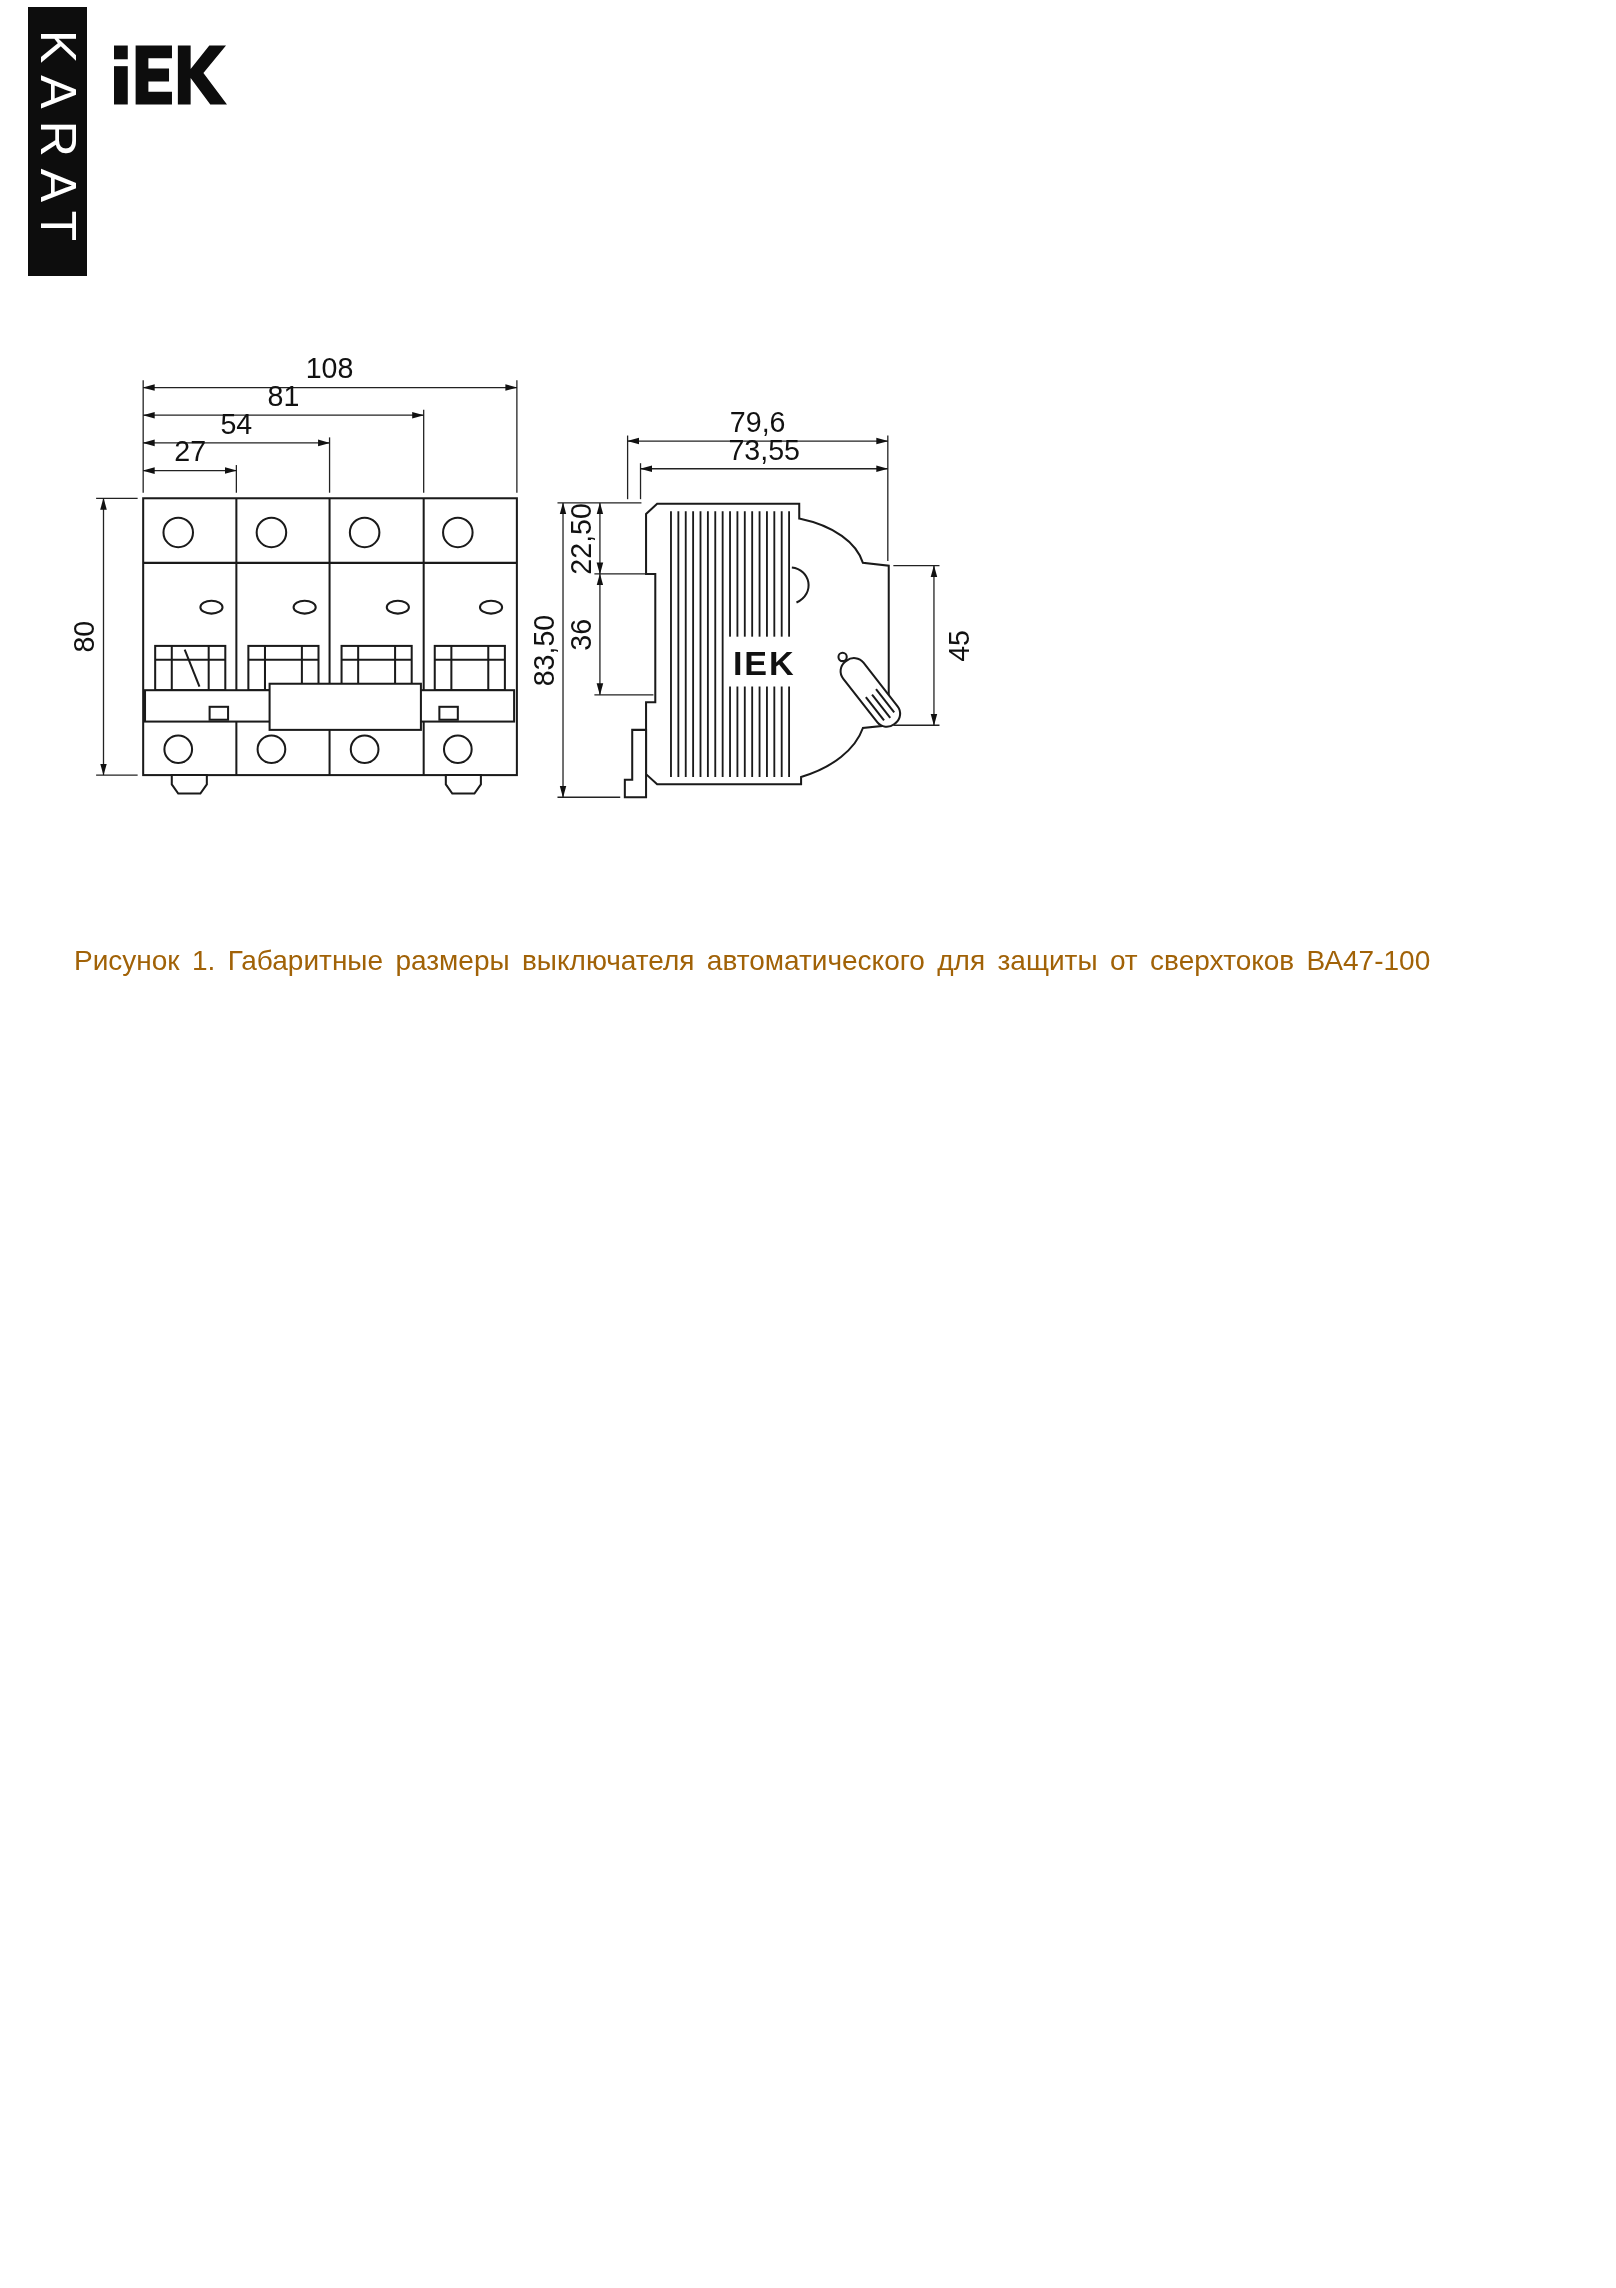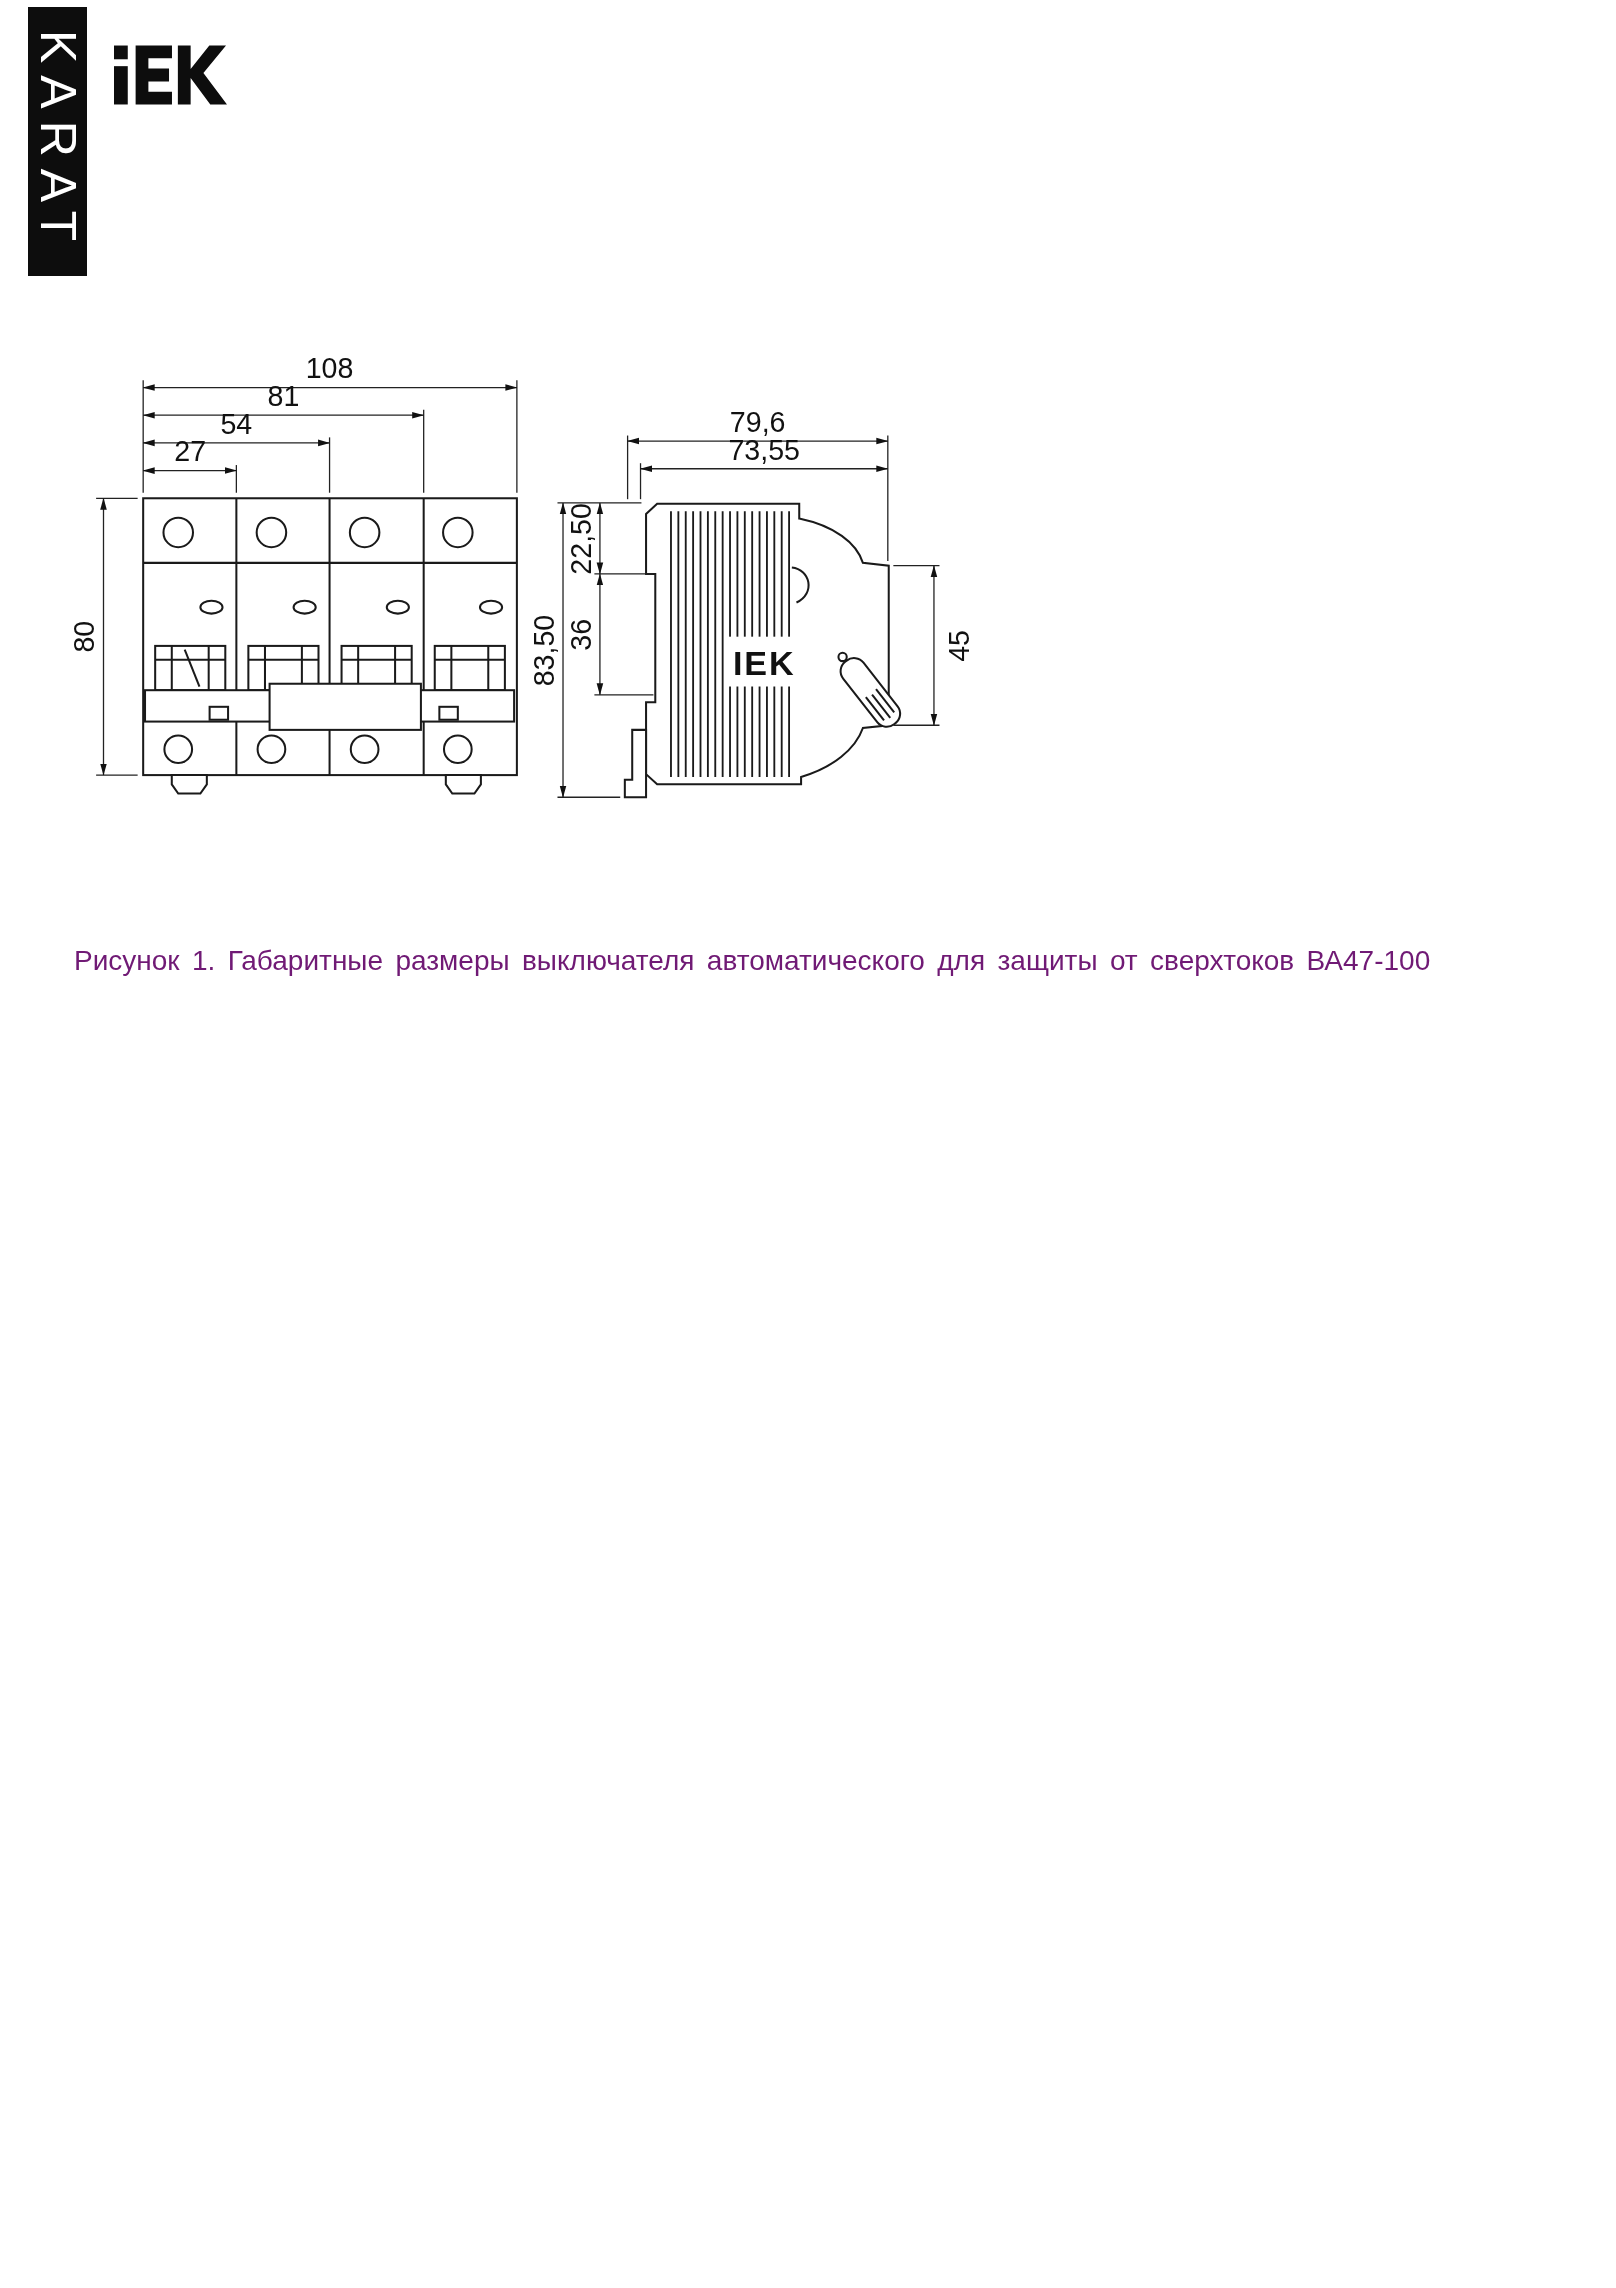--- a/index.html
+++ b/index.html
@@ -31,21 +31,21 @@
     position: absolute;
     left: 114px; top: 41px;
     width: 113px; height: 68px;
   }
   .drawing-svg { position: absolute; left: 0; top: 0; }
   .caption {
     position: absolute;
     left: 74px; top: 945px;
     width: 1440px;
     font-size: 28px;
-    color: #701a75;
+    color: #a16207;
     word-spacing: 4.6px;
     white-space: nowrap;
   }
   
   .s  { stroke: #1a1a1a; stroke-width: 2.2; fill: none; }
   .sf { stroke: #1a1a1a; stroke-width: 2.2; fill: #ffffff; }
   .thin { stroke: #222222; stroke-width: 1.4; fill: none; }
   .dim  { stroke: #222222; stroke-width: 1.4; fill: none;
           marker-start: url(#arr); marker-end: url(#arr); }
   .rib { stroke: #1a1a1a; stroke-width: 2; }

